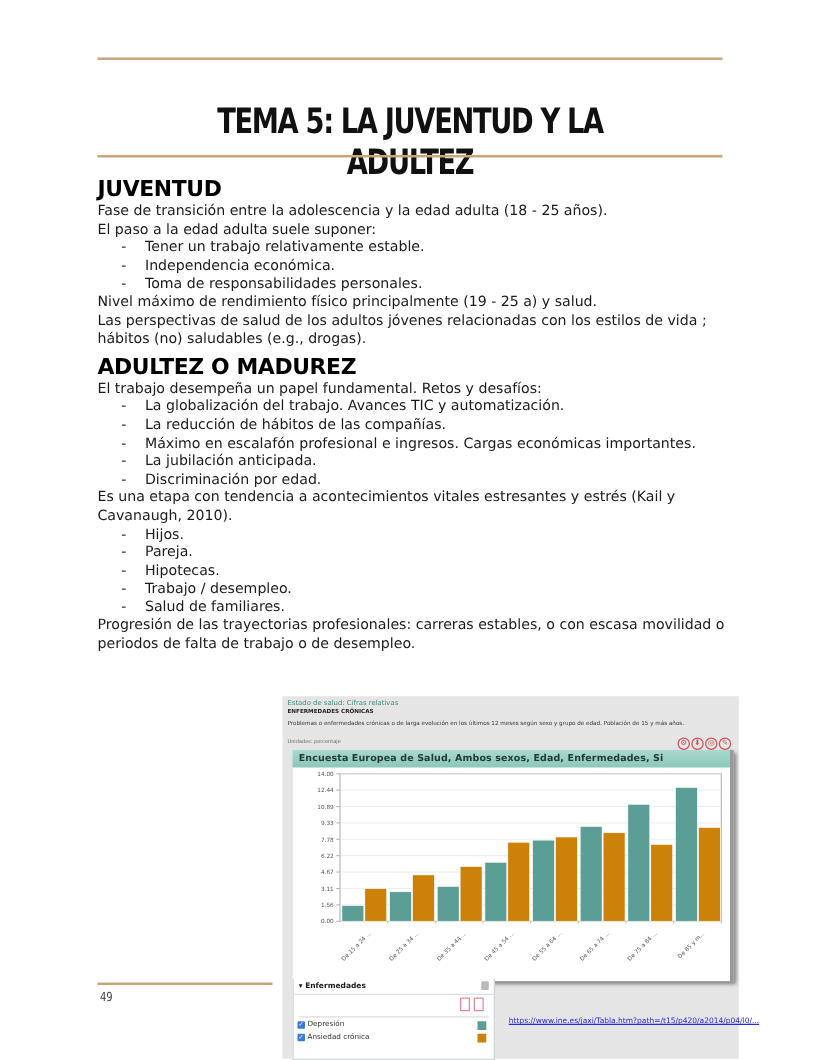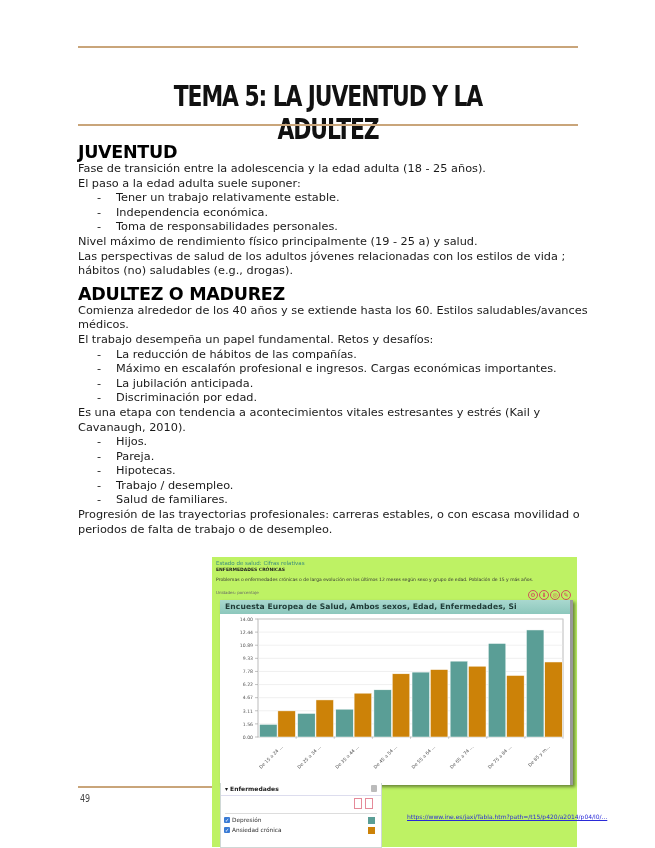--- a/index.html
+++ b/index.html
@@ -9,21 +9,21 @@
   .content { position: absolute; left: 78px; top: 142px; width: 510px; font-size: 11.3px; line-height: 14.6px; }
   .content h2 { margin: 0; font-size: 17.5px; line-height: 20px; font-weight: bold; letter-spacing: -0.3px; color: #000000; }
   .content p { margin: 0; }
   .content ul { list-style: none; margin: 0; padding: 0; }
   .content li { position: relative; padding-left: 38px; }
   .content li::before { content: "-"; position: absolute; left: 19px; }
   .sec2 { margin-top: 5px; }
   .page-num { position: absolute; left: 80px; top: 793px; font-size: 10px; color: #444; transform: scaleX(0.8); transform-origin: left; }
 
   
-  .shot { position: absolute; left: 212px; top: 557px; width: 365px; height: 290px; background: #bef264; }
+  .shot { position: absolute; left: 226px; top: 557px; width: 365px; height: 290px; background: #e5e5e5; }
   .shot .src-title { position: absolute; left: 4px; top: 3px; font-size: 5.5px; color: #3c8c7c; }
   .shot .src-sub { position: absolute; left: 4px; top: 10px; font-size: 4.5px; font-weight: bold; color: #222; }
   .shot .src-desc { position: absolute; left: 4px; top: 20px; width: 355px; font-size: 4.5px; line-height: 6px; color: #333; }
   .shot .src-units { position: absolute; left: 4px; top: 33px; font-size: 4px; color: #666; }
   .shot .tools { position: absolute; right: 6px; top: 33px; display: flex; gap: 1px; }
   .shot .tool { width: 10px; height: 10px; border-radius: 50%; border: 1.4px solid #d0505a; box-sizing: border-box; font-size: 6px; color: #d0505a; text-align: center; line-height: 8px; }
   .chartbox { position: absolute; left: 8px; top: 43px; width: 350px; height: 185px; background: #fff; box-shadow: 2px 2px 3px rgba(0,0,0,0.45); border-right: 3px solid #999; }
   .chart-head { height: 14px; background: linear-gradient(#a9d8cf, #8cc7bc); font-size: 7.6px; font-weight: bold; line-height: 14px; padding-left: 5px; color: #1f3a36; letter-spacing: 0.1px; }
   .plot { position: absolute; left: 0; top: 14px; width: 350px; height: 171px; }
   .legend { position: absolute; left: 8px; top: 226px; width: 160px; height: 64px; background: #fff; border: 1px solid #cfd8d6; border-top: none; }
@@ -52,23 +52,23 @@
     <ul>
       <li>Tener un trabajo relativamente estable.</li>
       <li>Independencia económica.</li>
       <li>Toma de responsabilidades personales.</li>
     </ul>
     <p>Nivel máximo de rendimiento físico principalmente (19 - 25 a) y salud.</p>
     <p>Las perspectivas de salud de los adultos jóvenes relacionadas con los estilos de vida ; hábitos (no) saludables (e.g., drogas).</p>
   </section>
   <section class="sec2">
     <h2>ADULTEZ O MADUREZ</h2>
-    <p>Comienza alrededor de los 40 años y se extiende hasta los 60. Estilos saludables/avances médicos.</p>
     <p>El trabajo desempeña un papel fundamental. Retos y desafíos:</p>
     <ul>
+      <li>La globalización del trabajo. Avances TIC y automatización.</li>
       <li>La reducción de hábitos de las compañías.</li>
       <li>Máximo en escalafón profesional e ingresos. Cargas económicas importantes.</li>
       <li>La jubilación anticipada.</li>
       <li>Discriminación por edad.</li>
     </ul>
     <p>Es una etapa con tendencia a acontecimientos vitales estresantes y estrés (Kail y Cavanaugh, 2010).</p>
     <ul>
       <li>Hijos.</li>
       <li>Pareja.</li>
       <li>Hipotecas.</li>

